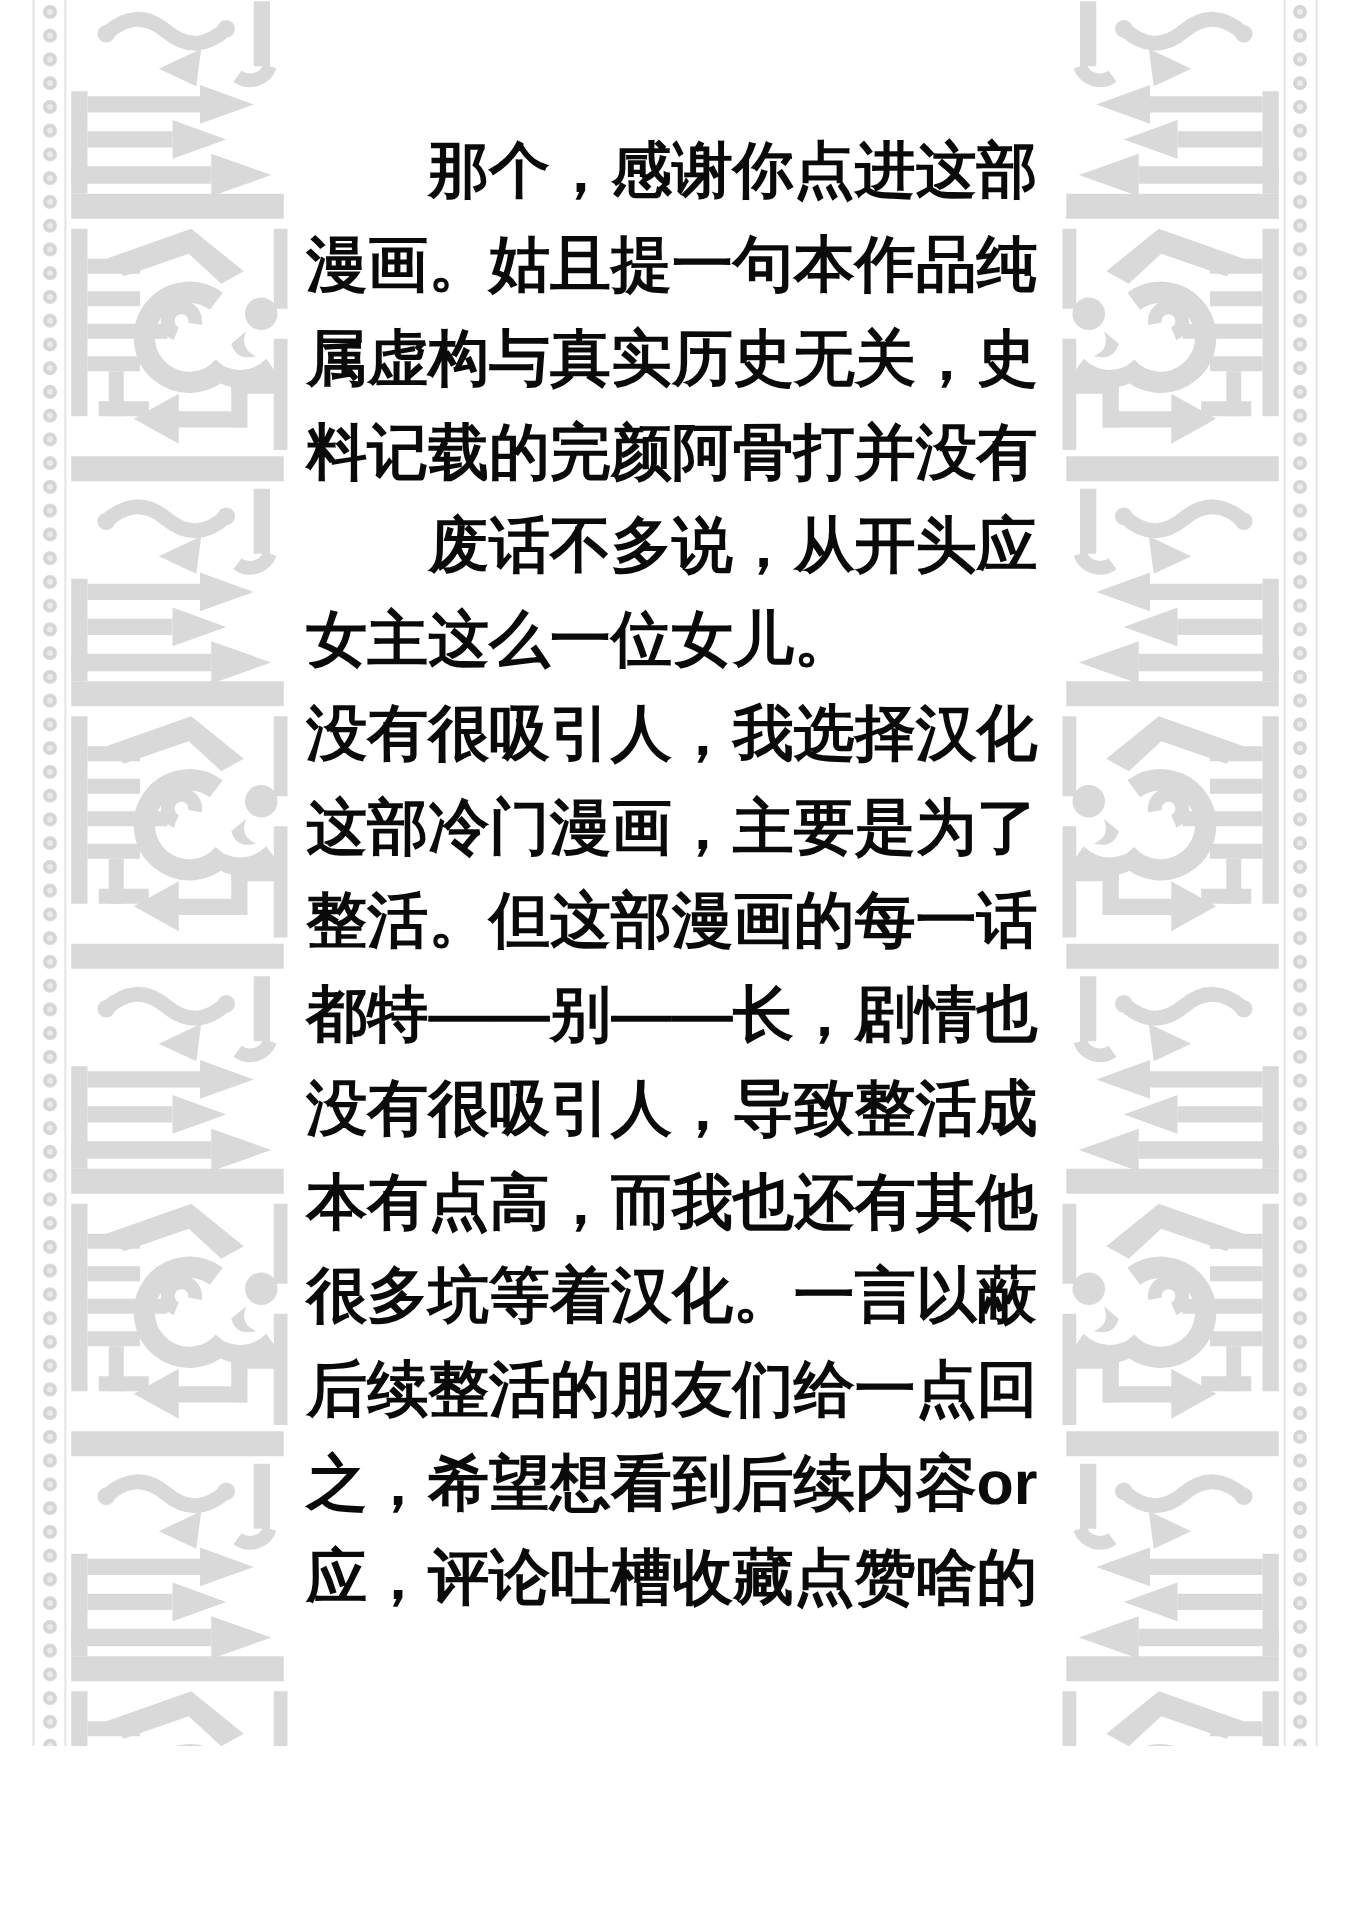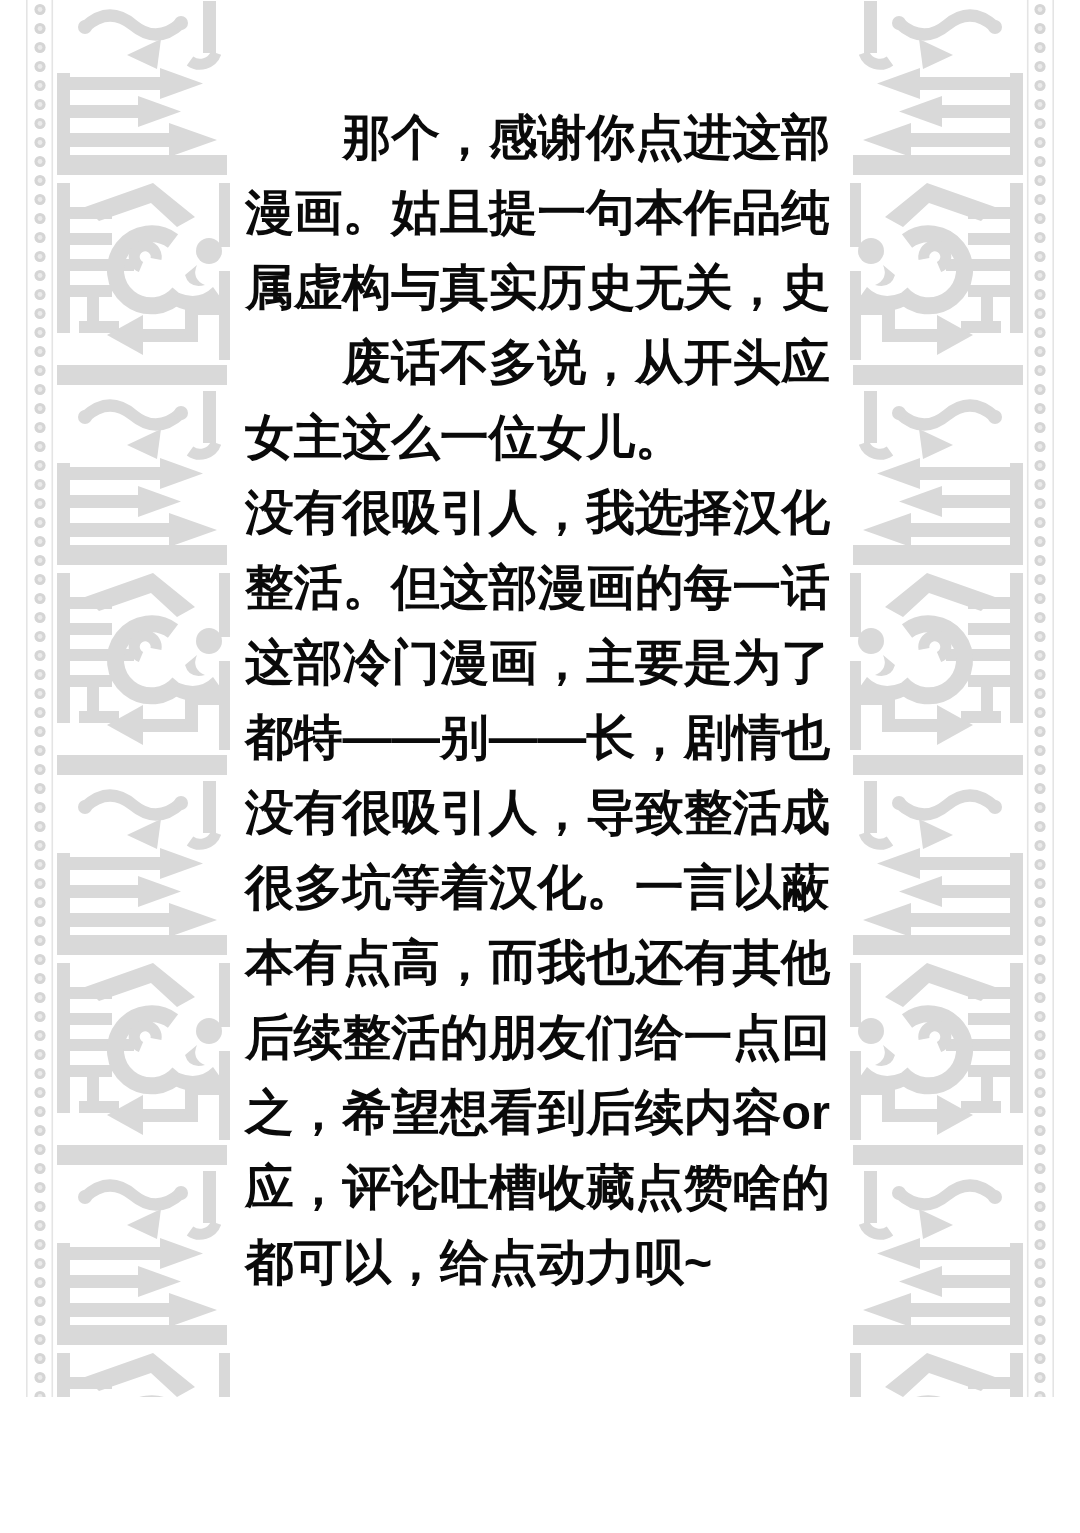--- a/index.html
+++ b/index.html
@@ -114,30 +114,30 @@
   <div class="border right">
     <svg viewBox="0 0 230 1533">
       <use href="#orn-border"></use>
     </svg>
   </div>
 
   <div class="note-text">
     <div class="note-line">　　那个，感谢你点进这部</div>
     <div class="note-line">漫画。姑且提一句本作品纯</div>
     <div class="note-line">属虚构与真实历史无关，史</div>
+    <div class="note-line">料记载的完颜阿骨打并没有</div>
     <div class="note-line">　　废话不多说，从开头应</div>
     <div class="note-line">女主这么一位女儿。</div>
     <div class="note-line">没有很吸引人，我选择汉化</div>
+    <div class="note-line">这部冷门漫画，主要是为了</div>
     <div class="note-line">整活。但这部漫画的每一话</div>
-    <div class="note-line">这部冷门漫画，主要是为了</div>
     <div class="note-line">都特——别——长，剧情也</div>
     <div class="note-line">没有很吸引人，导致整活成</div>
+    <div class="note-line">本有点高，而我也还有其他</div>
     <div class="note-line">很多坑等着汉化。一言以蔽</div>
-    <div class="note-line">本有点高，而我也还有其他</div>
     <div class="note-line">后续整活的朋友们给一点回</div>
     <div class="note-line">之，希望想看到后续内容or</div>
     <div class="note-line">应，评论吐槽收藏点赞啥的</div>
-    <div class="note-line">都可以，给点动力呗~</div>
   </div>
 
   <div class="signature">——路西法的键盘</div>
 
 </div>
 
 </body></html>

